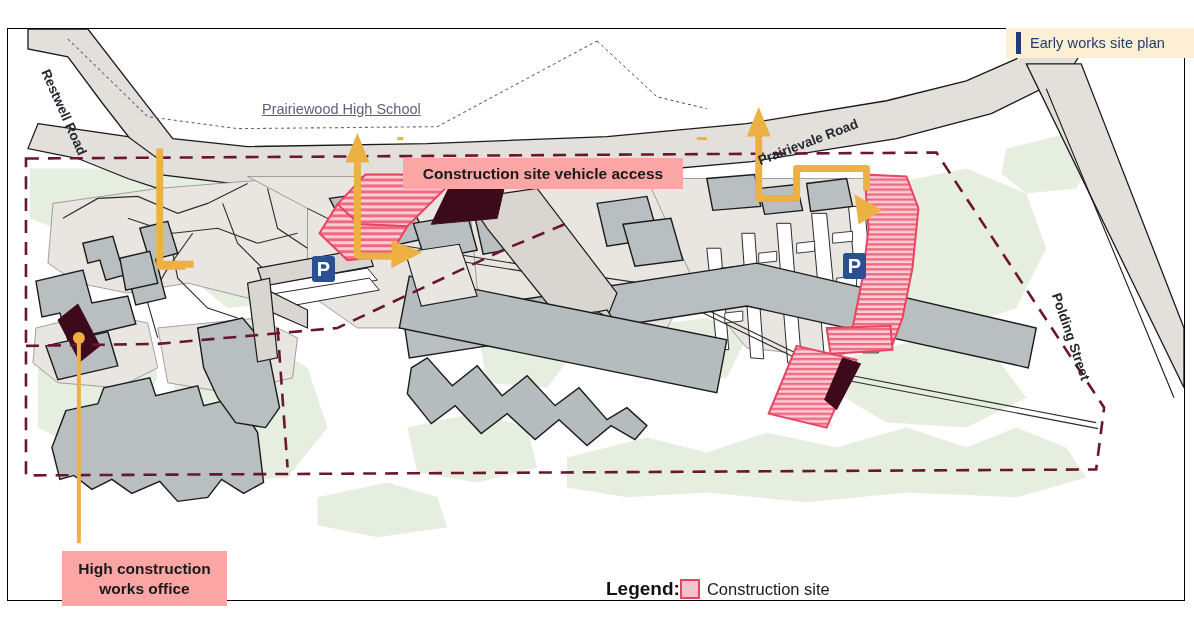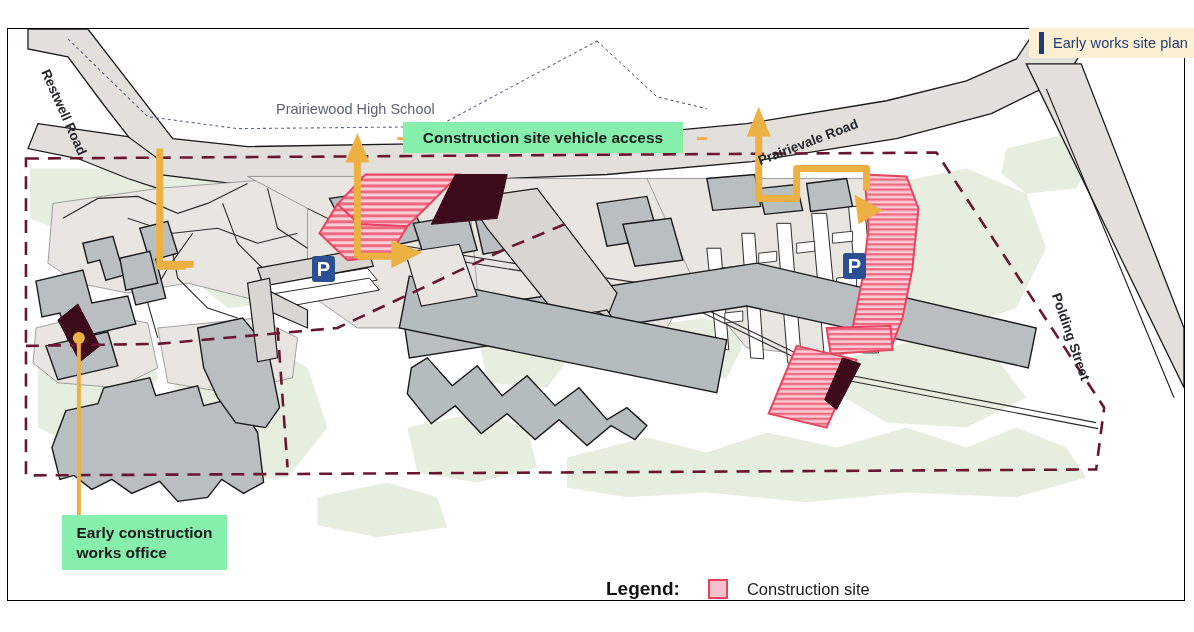--- a/index.html
+++ b/index.html
@@ -37,51 +37,53 @@
 
   
   #title-chip {
     position: absolute;
     right: 0px;
     top: 28px;
     height: 30px;
     display: flex;
     align-items: center;
     background: #fcefd3;
-    padding-right: 6px;
+    padding-right: 29px;
     z-index: 40;
   }
   #title-chip .bar {
     width: 5px;
     height: 22px;
     background: #1f3c73;
     margin-left: 10px;
     margin-right: 9px;
   }
   #title-chip .txt {
     font-size: 14.5px;
     color: #1f3c73;
     font-family: "Liberation Sans", sans-serif;
     white-space: nowrap;
     letter-spacing: .1px;
   }
 
   
   .callout {
     position: absolute;
-    background: #86efac;
+    background: #fca5a5;
     color: #1a1a1a;
     font-weight: bold;
     font-size: 15.5px;
     font-family: "Liberation Sans", sans-serif;
     display: flex;
     align-items: center;
     justify-content: center;
+    text-align: center;
     z-index: 30;
     line-height: 1.25;
+    margin-top: 36px;
   }
   #callout-vehicle {
     left: 403px;
     top: 122px;
     width: 280px;
     height: 31px;
   }
   #callout-office {
     left: 62px;
     top: 515px;
@@ -98,21 +100,21 @@
     top: 549px;
     display: flex;
     align-items: center;
     z-index: 30;
     white-space: nowrap;
   }
   #legend .legend-title {
     font-size: 19px;
     font-weight: bold;
     color: #111111;
-    margin-right: 28px;
+    margin-right: 0;
     font-family: "Liberation Sans", sans-serif;
   }
   .legend-item {
     display: flex;
     align-items: center;
     margin-right: 18px;
   }
   .legend-swatch {
     width: 20px;
     height: 20px;
@@ -124,36 +126,36 @@
     border: 2px solid #e8445f;
   }
   .legend-swatch.shed {
     background: #3d0a1c;
     border: 1px solid #3d0a1c;
   }
   .legend-label {
     font-size: 16.5px;
     color: #1a1a1a;
     font-family: "Liberation Sans", sans-serif;
-    margin-left: 12px;
   }
 
   
   .map-label {
     position: absolute;
     font-family: "Liberation Sans", sans-serif;
     color: #4a5160;
     z-index: 20;
     pointer-events: none;
   }
   #label-school {
-    left: 268px;
+    left: 254px;
     top: 72px;
     font-size: 14.5px;
     color: #5b6375;
+    text-decoration: underline;
   }
   .road-label {
     position: absolute;
     font-family: "Liberation Sans", sans-serif;
     font-size: 13.5px;
     font-weight: bold;
     color: #23272e;
     z-index: 22;
     white-space: nowrap;
     pointer-events: none;
@@ -421,21 +423,21 @@
       </div>
 
     </div>
 
   </div>
 
   <div class="callout" id="callout-vehicle">Construction site vehicle access</div>
 
   <div class="callout" id="callout-office">
     <span>
-      <span>Early construction</span><br>
+      <span>High construction</span><br>
       <span>works office</span>
     </span>
   </div>
 
   <div id="title-chip">
     <span class="bar"></span>
     <span class="txt">Early works site plan</span>
   </div>
 
 </div>

